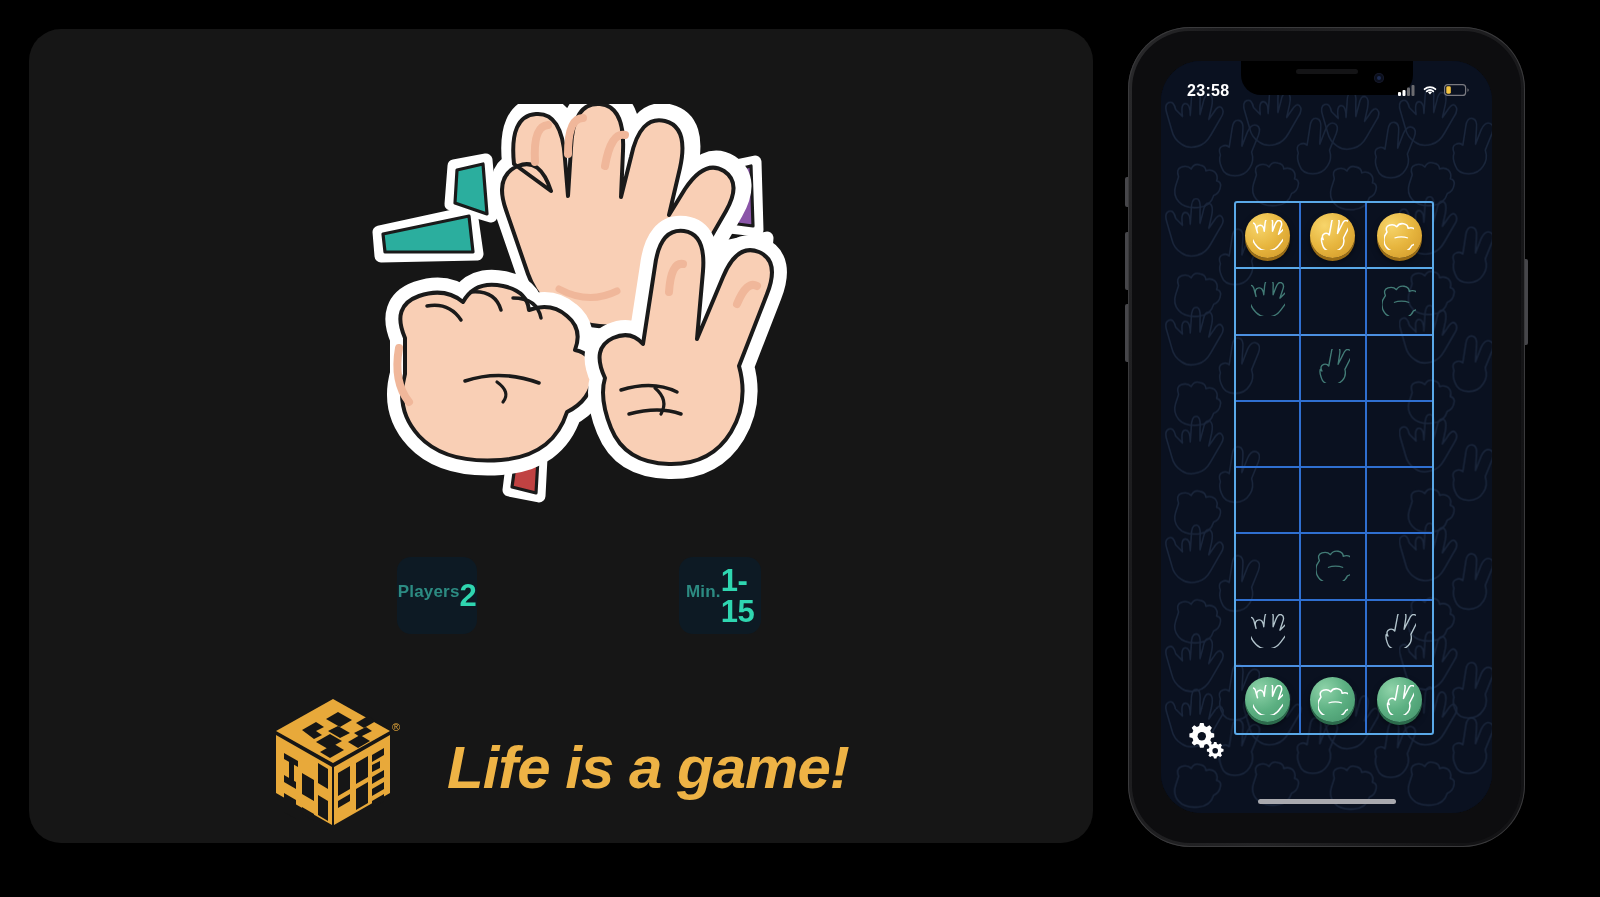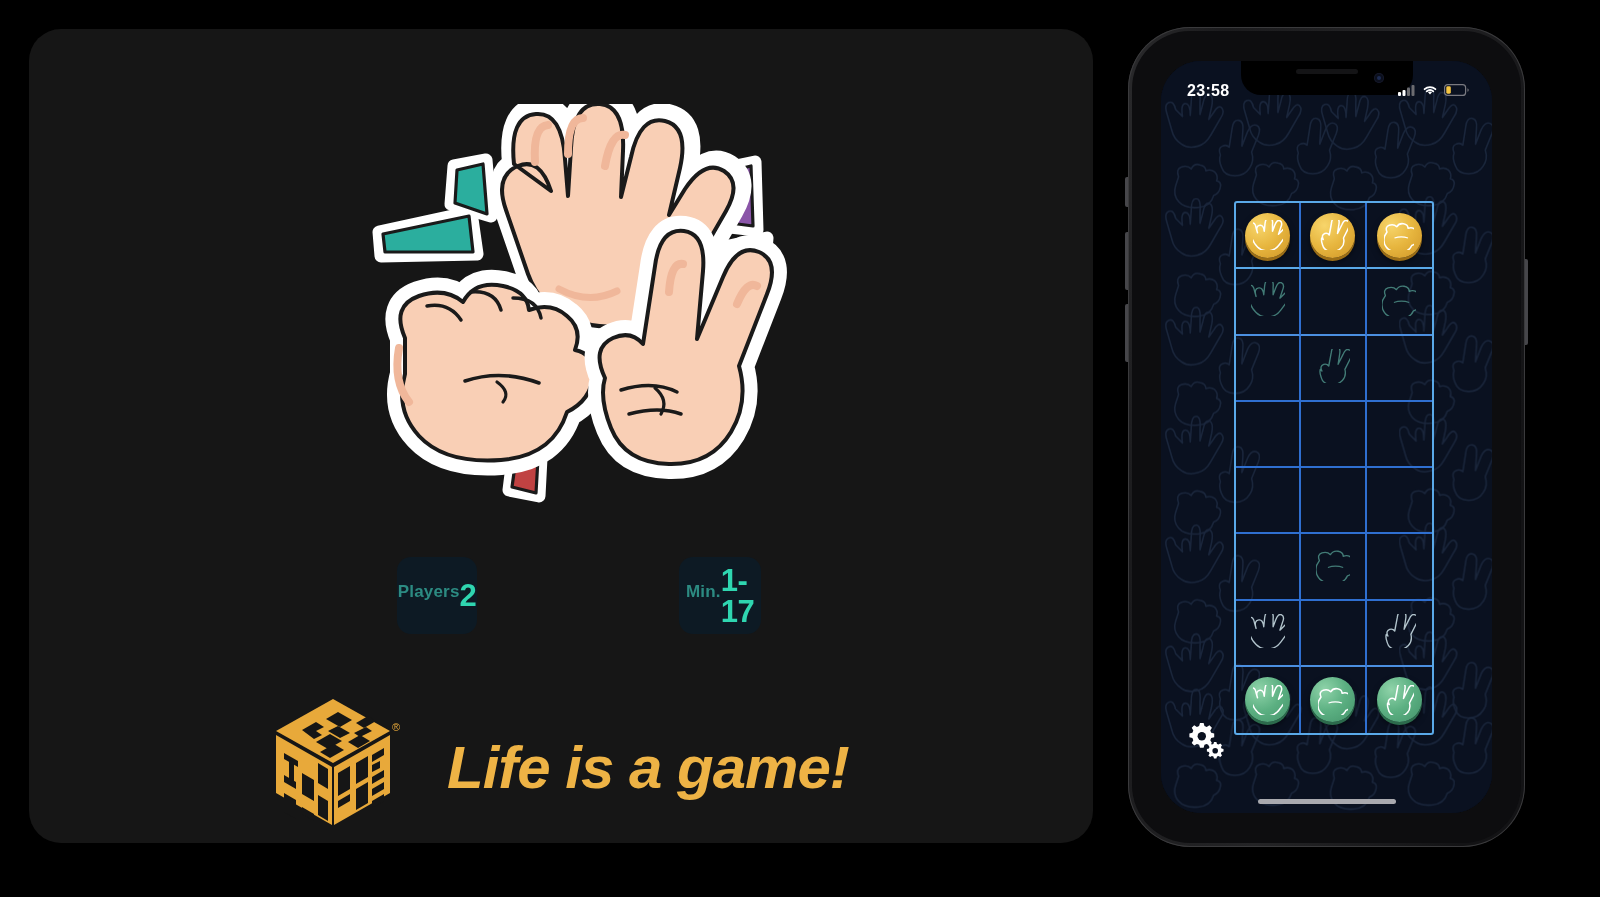--- a/index.html
+++ b/index.html
@@ -220,21 +220,21 @@
       </svg>
     </div>
 
     <div class="stats">
       <div class="pill pill-players">
         <span class="pill-label">Players</span>
         <span class="pill-value">2</span>
       </div>
       <div class="pill pill-min">
         <span class="pill-label">Min.</span>
-        <span class="pill-value">1-17</span>
+        <span class="pill-value">1-15</span>
       </div>
     </div>
 
     <div class="brand-row">
       <div class="cube-logo">
         <svg viewBox="0 0 122 130" xmlns="http://www.w3.org/2000/svg">
           <g fill="#e8a93a">
 
             <path d="M61 2 L118 34 L61 66 L4 34 Z"></path>
 

